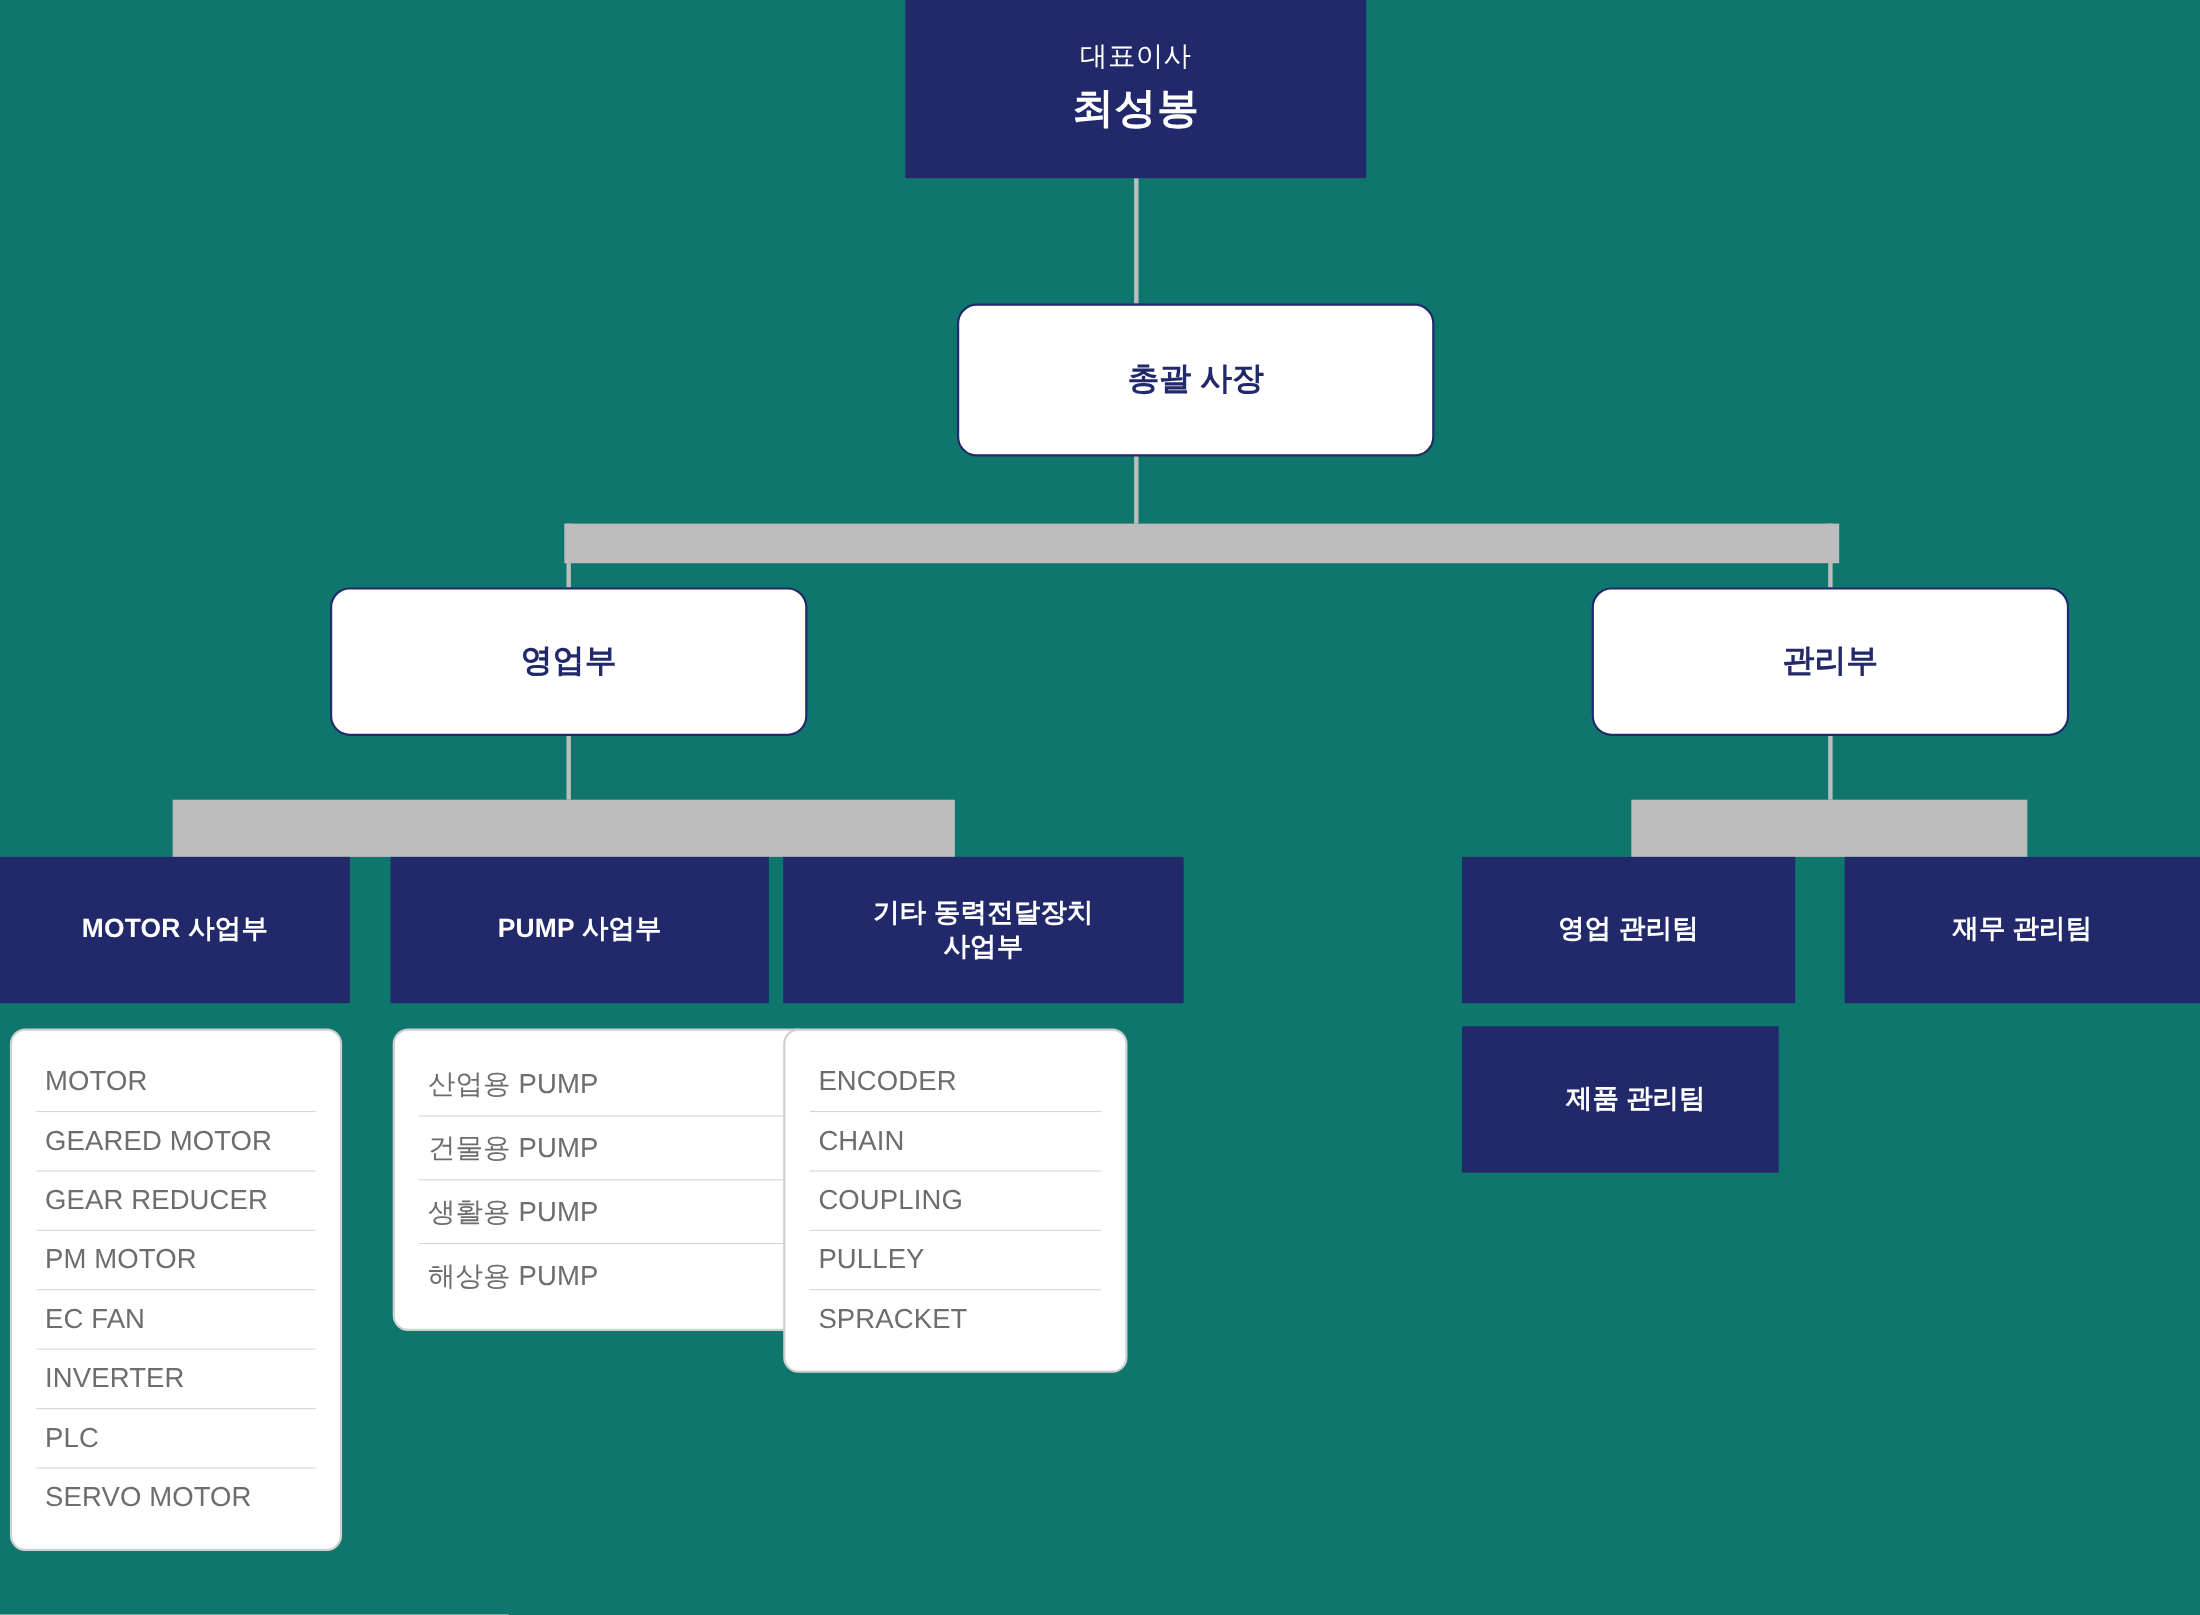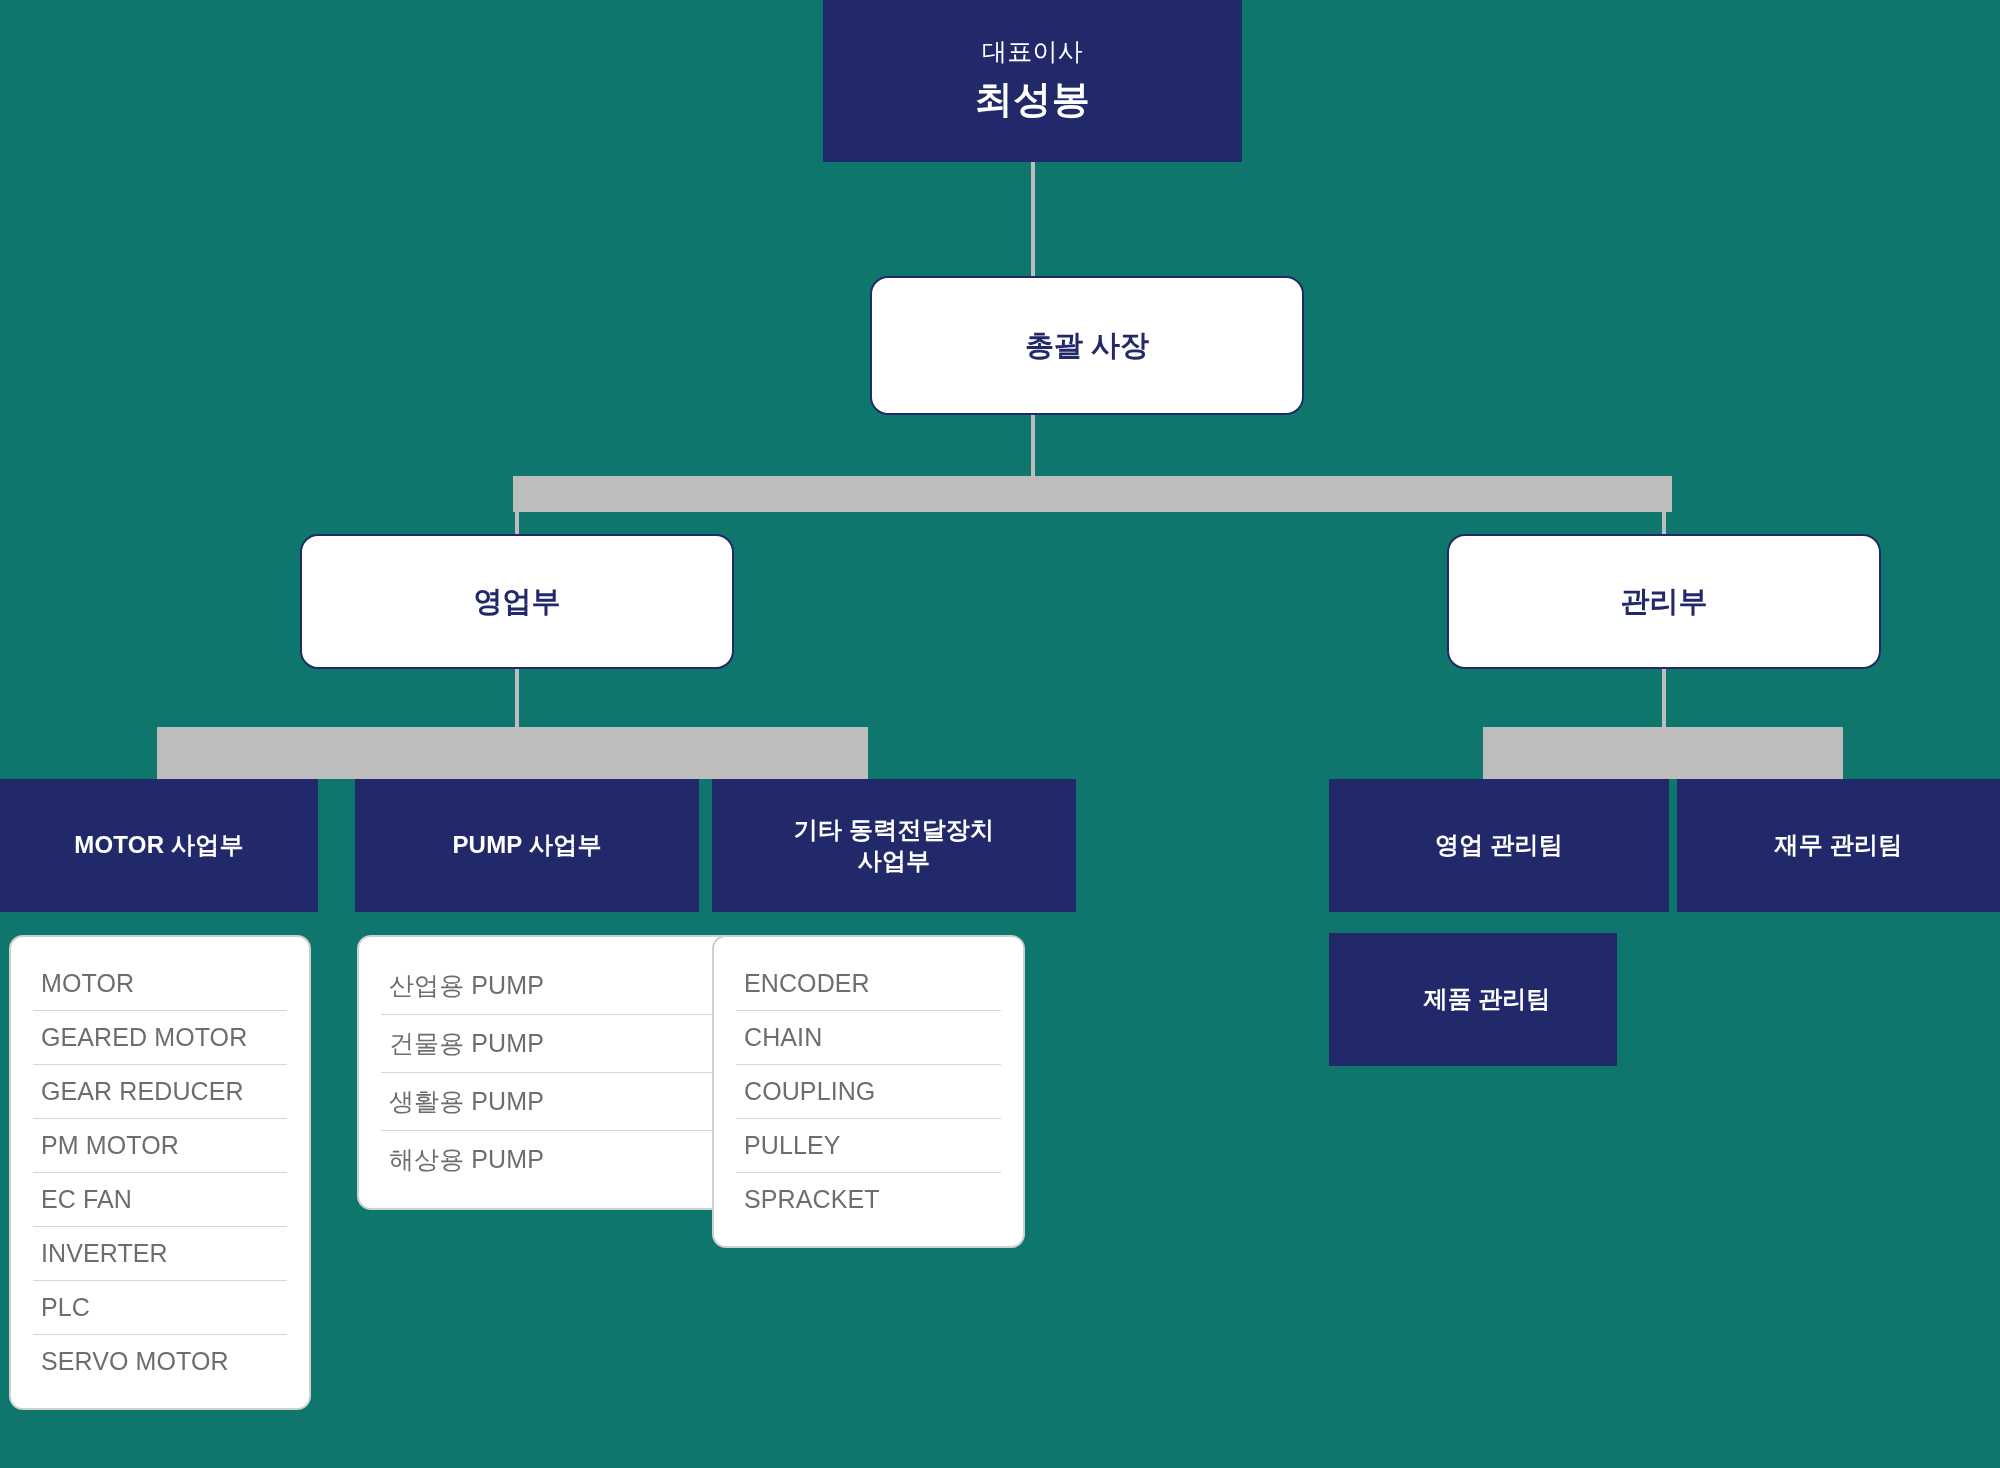--- a/index.html
+++ b/index.html
@@ -87,22 +87,22 @@
     top: 779px;
     height: 133px;
     font-size: 24px;
     font-weight: 700;
     letter-spacing: 0.2px;
     padding: 0 10px;
   }
   #node-unit-motor { left: 0px;    width: 318px; }
   #node-unit-pump  { left: 355px;  width: 344px; }
   #node-unit-other { left: 712px;  width: 364px; }
-  #node-team-sales   { left: 1329px; width: 340px; }
-  #node-team-finance { left: 1677px; width: 323px; }
+  #node-team-sales   { left: 1329px; width: 303px; }
+  #node-team-finance { left: 1677px; width: 323px; font-family: Liberation Serif, serif; }
   #node-team-product { left: 1329px; top: 933px; width: 288px; height: 133px;
                        font-size: 24px; font-weight: 700; padding-left: 28px; }
 
   
   .listcard {
     position: absolute;
     background: #ffffff;
     border: 2px solid #cfcfcf;
     border-radius: 14px;
     padding: 20px 22px;

